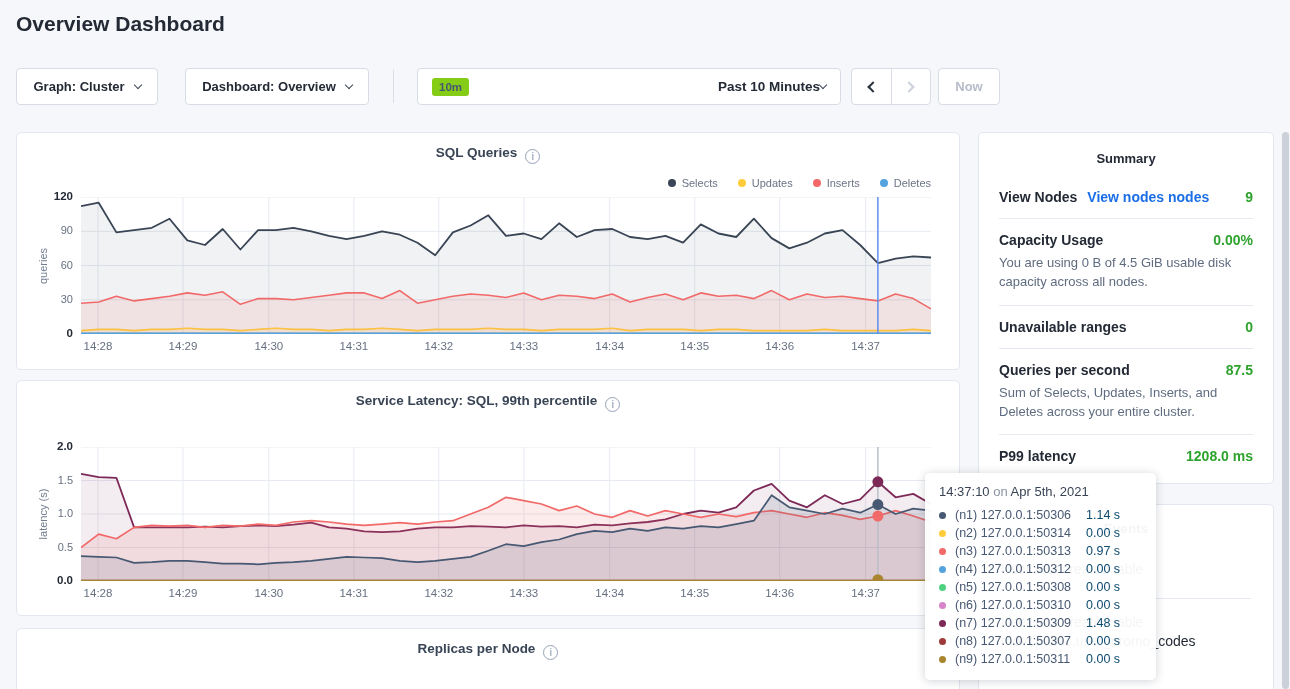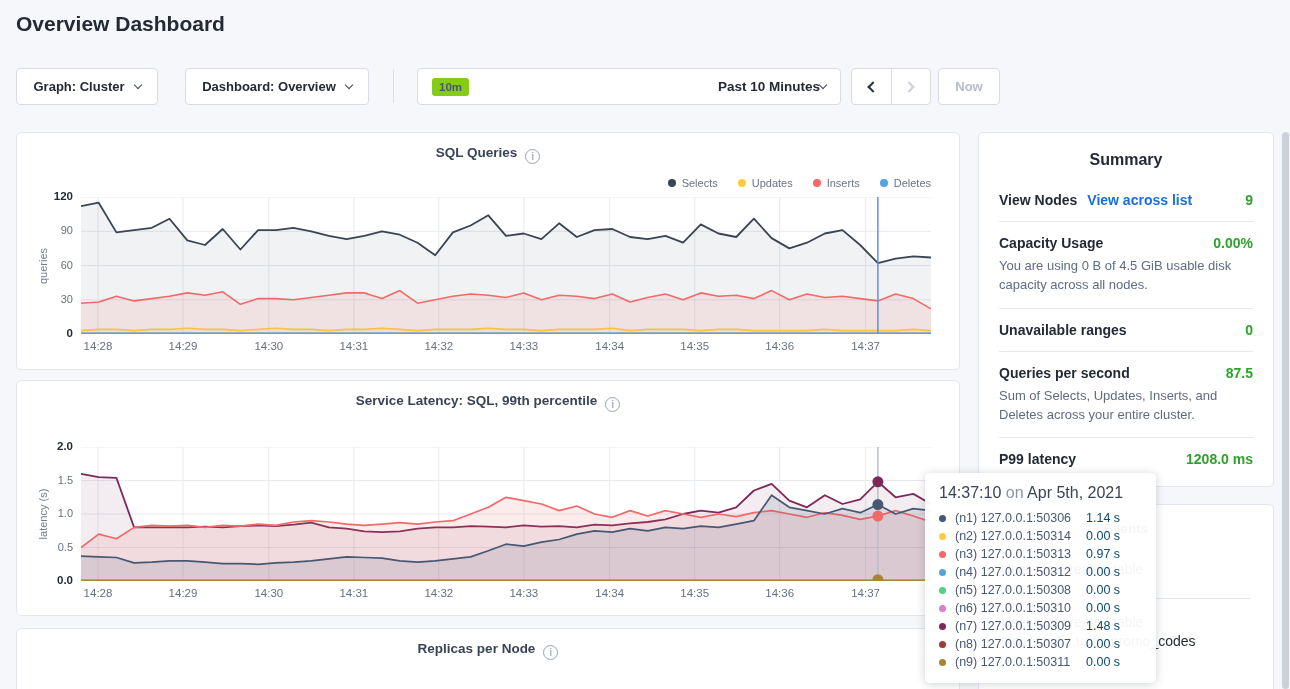--- a/index.html
+++ b/index.html
@@ -28,36 +28,36 @@
         border-radius:50%;font-size:10px;color:#7c8ba1;margin-left:8px;font-weight:400;vertical-align:-3px;}
   .legend{position:absolute;right:28px;top:44px;display:flex;gap:20px;}
   .litem{display:flex;align-items:center;gap:6px;font-size:11px;color:#6b7485;cursor:pointer;}
   .ldot{width:8px;height:8px;border-radius:50%;}
   .ytick{position:absolute;width:42px;text-align:right;font-size:11px;color:#667080;}
   .ytick.b{font-weight:700;color:#242a35;font-size:11.5px;}
   .xtick{position:absolute;width:56px;text-align:center;font-size:11.5px;color:#667080;}
   .ylabel{position:absolute;font-size:11px;color:#717d90;transform:translate(-50%,-50%) rotate(-90deg);white-space:nowrap;}
   .plot{position:absolute;}
   
-  .sum-title{text-align:center;font-size:16px;font-weight:700;margin:0 0 10px 0;}
+  .sum-title{text-align:center;font-size:13px;font-weight:700;margin:0 0 10px 0;}
   .srow{padding:13px 0;border-bottom:1px solid #e6e9f0;}
   .srow:last-child{border-bottom:none;}
   .srow-head{display:flex;align-items:baseline;white-space:nowrap;}
   .slabel{font-size:14px;font-weight:700;color:#242a35;}
   .slink{font-size:14px;font-weight:700;margin-left:10px;cursor:pointer;}
   .sval{margin-left:auto;font-size:14px;font-weight:700;}
   .ssub{margin-top:6px;font-size:13px;line-height:1.45;color:#5f6c80;}
   
   .ev-title{text-align:center;font-size:13.5px;font-weight:700;margin:0 0 14px 0;}
   .evitem{padding:10px 0 18px 0;font-size:14px;color:#242a35;line-height:1.4;white-space:nowrap;}
   .evitem+.evitem{border-top:1px solid #e6e9f0;padding-top:14px;}
   
   .tooltip{position:absolute;left:925px;top:473px;width:231px;background:rgba(255,255,255,0.95);
            border-radius:5px;box-shadow:0 1px 10px rgba(40,50,70,0.22);padding:11px 14px 12px 14px;z-index:20;}
-  .tt-title{font-size:16px;margin-bottom:7px;color:#394455;white-space:nowrap;}
+  .tt-title{font-size:13px;margin-bottom:7px;color:#394455;white-space:nowrap;}
   .tt-on{color:#8b95a5;}
   .ttrow{display:flex;align-items:center;height:18px;font-size:12.5px;white-space:nowrap;}
   .ttdot{width:7px;height:7px;border-radius:50%;margin-right:9px;flex:none;}
   .ttlabel{color:#475872;width:131px;flex:none;}
   .ttval{font-weight:400;color:#0c4a6e;}
   .scrollthumb{position:absolute;left:1282px;top:132px;width:7px;height:557px;background:#ccd1d9;border-radius:3.5px;}
 </style>
 </head>
 <body>
 
@@ -215,21 +215,21 @@
     <span>Replicas per Node</span><span class="info">i</span>
   </div>
 </div>
 
 <div class="card" id="card-summary" style="left:978px;top:132px;width:296px;padding:18px 20px 6px 20px;">
   <div class="sum-title">Summary</div>
   <div id="summary-body">
       <div class="srow">
         <div class="srow-head">
           <span class="slabel">View Nodes</span>
-          <span class="slink" style="color: rgb(25, 110, 230);">View across list</span>
+          <span class="slink" style="color: rgb(25, 110, 230);">View nodes nodes</span>
           <span class="sval" style="color: rgb(45, 163, 45);">9</span>
         </div>
       </div>
       <div class="srow">
         <div class="srow-head">
           <span class="slabel">Capacity Usage</span>
           <span class="sval" style="color: rgb(45, 163, 45);">0.00%</span>
         </div>
         <div class="ssub">You are using 0 B of 4.5 GiB usable disk capacity across all nodes.</div>
       </div>

